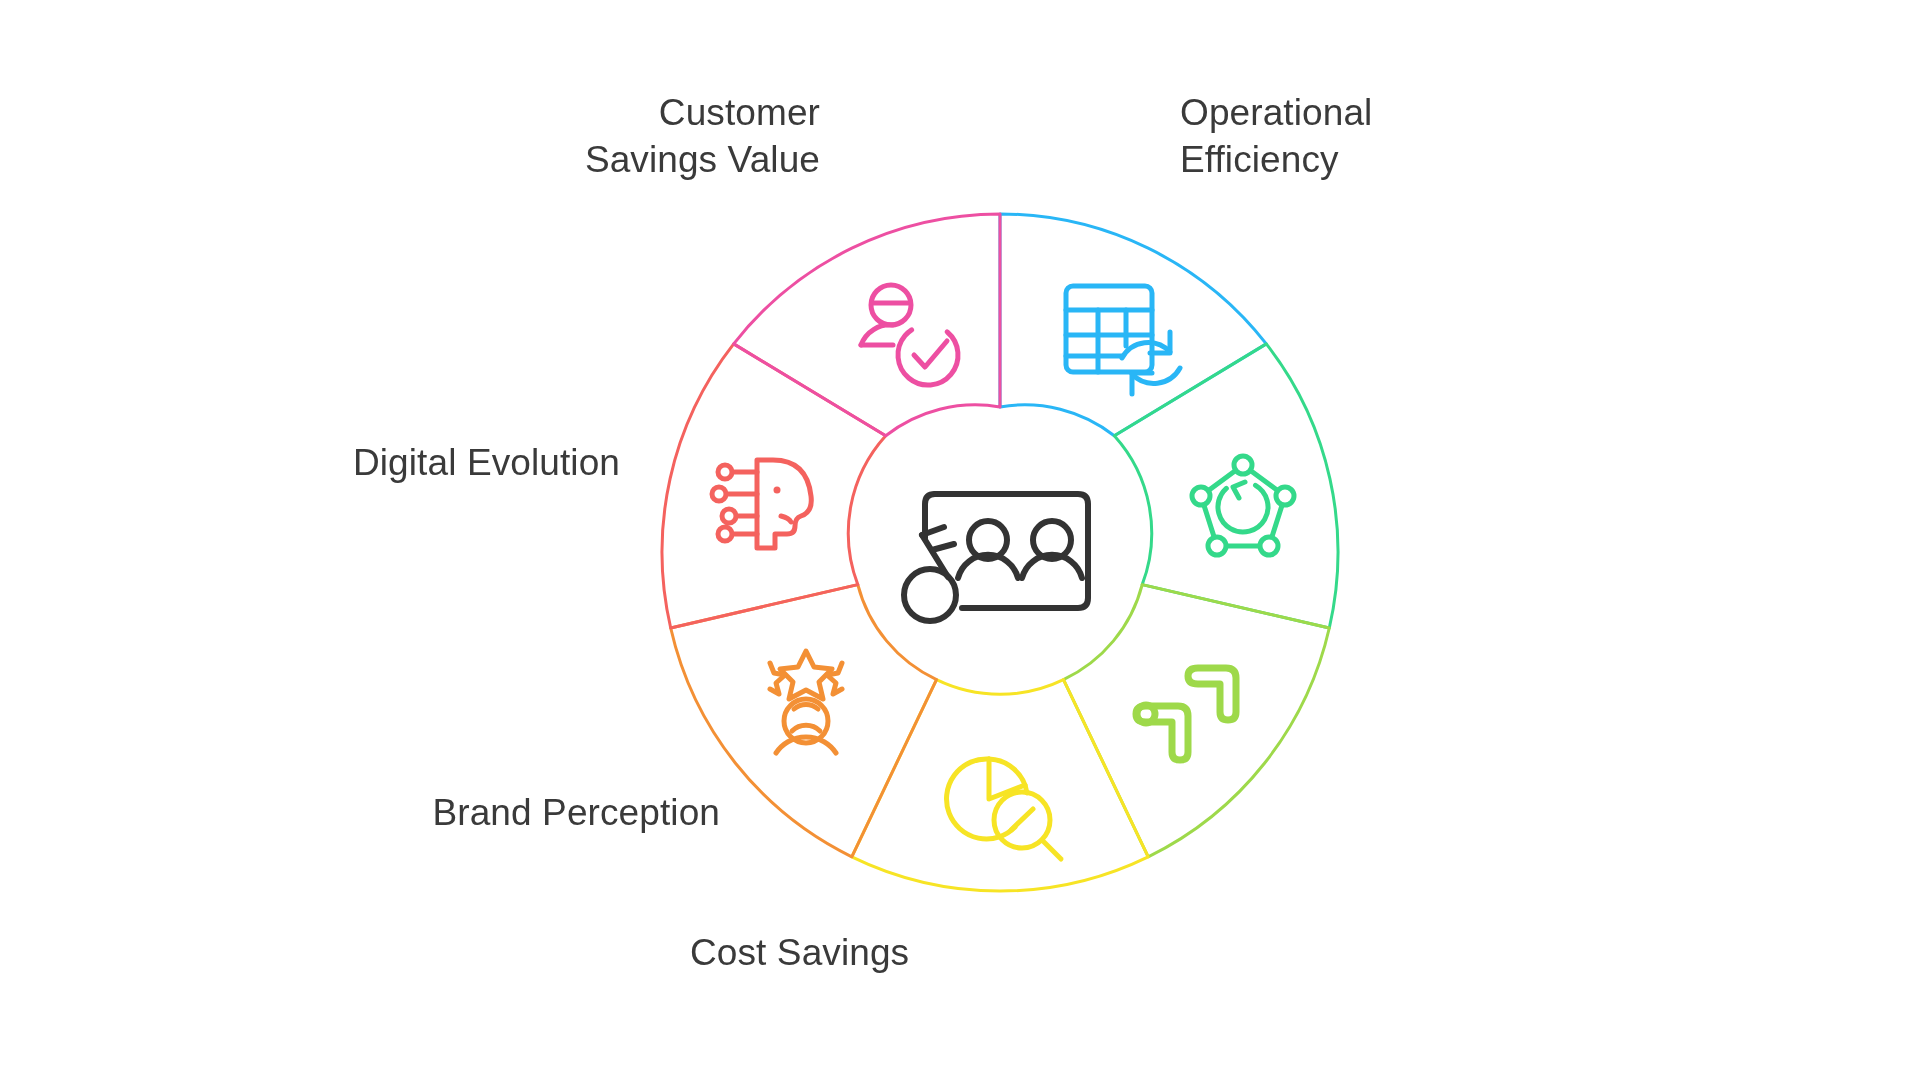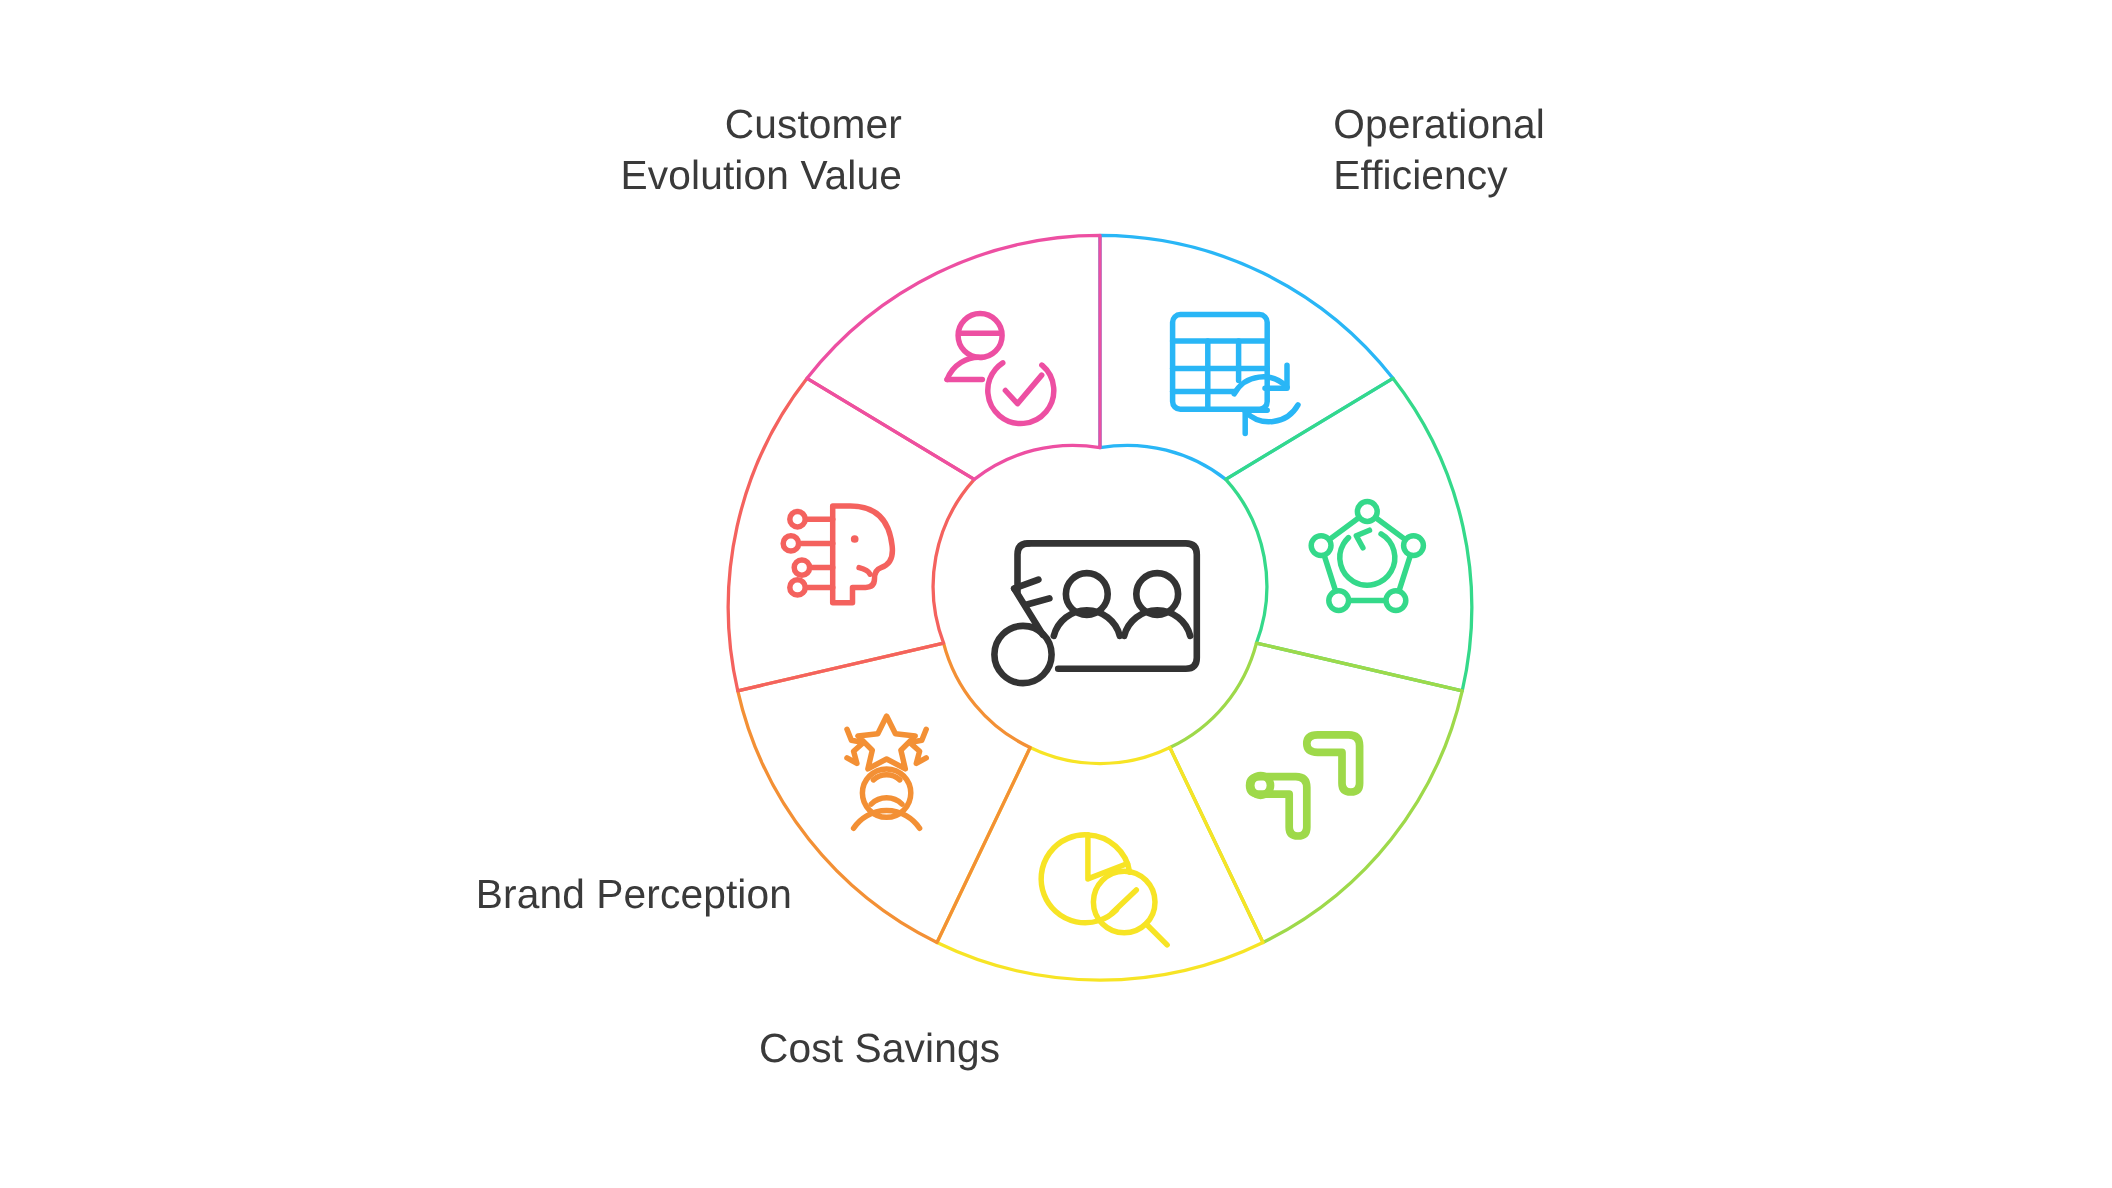--- a/index.html
+++ b/index.html
@@ -32,21 +32,21 @@
     position: absolute;
     font-family: "Liberation Sans", sans-serif;
     font-size: 37px;
     line-height: 1.26;
     color: #3a3a3a;
     letter-spacing: 0.1px;
     white-space: pre-line;
     font-weight: 400;
   }
   .label.right-align { text-align: right; }
-  .label.left-align  { text-align: left; margin-left: 32px; }
+  .label.left-align  { text-align: left; }
   .label.center-align{ text-align: left; }
 
   
   #label-clv  { left: 380px;  top: 90px;  width: 440px; }
   #label-oe   { left: 1180px; top: 90px;  width: 440px; }
   #label-br   { left: 1385px; top: 410px; width: 420px; }
   #label-po   { left: 1300px; top: 790px; width: 440px; }
   #label-cs   { left: 690px;  top: 930px; width: 400px; }
   #label-bp   { left: 130px;  top: 790px; width: 590px; }
   #label-de   { left: 90px;   top: 440px; width: 530px; }
@@ -190,25 +190,26 @@
       <circle cx="-48" cy="-6" r="7"></circle>
       <path d="M -10 16 L -30 16"></path>
       <circle cx="-38" cy="16" r="7"></circle>
       <path d="M -10 34 L -34 34"></path>
       <circle cx="-42" cy="34" r="7"></circle>
     </g>
 
   </svg>
 
   <div class="label right-align" id="label-clv">Customer
-Evolution Value</div>
+Savings Value</div>
 
   <div class="label left-align" id="label-oe">Operational
 Efficiency</div>
 
 
 
   <div class="label center-align" id="label-cs">Cost Savings</div>
 
   <div class="label right-align" id="label-bp">Brand Perception</div>
 
+  <div class="label right-align" id="label-de">Digital Evolution</div>
 
 </div>
 
 </body></html>

